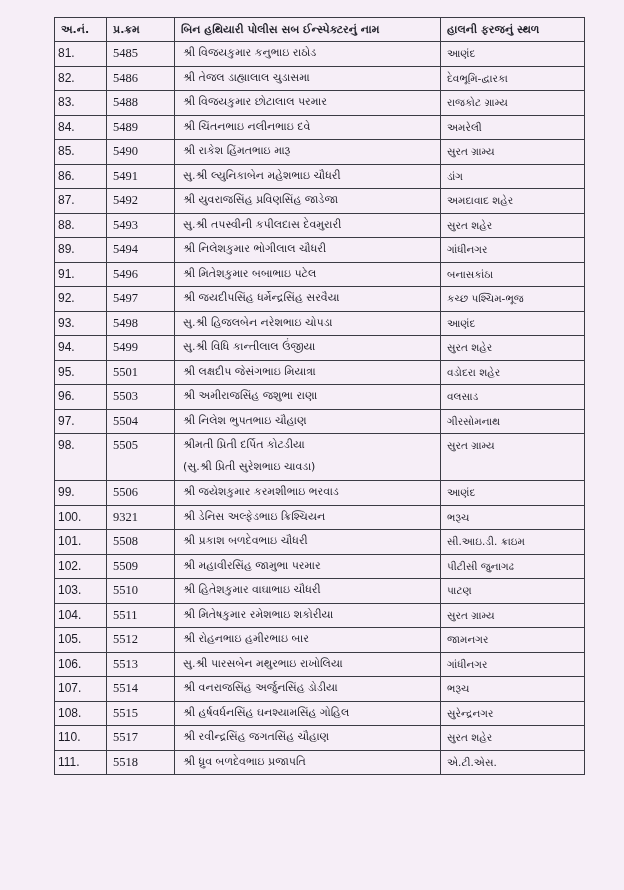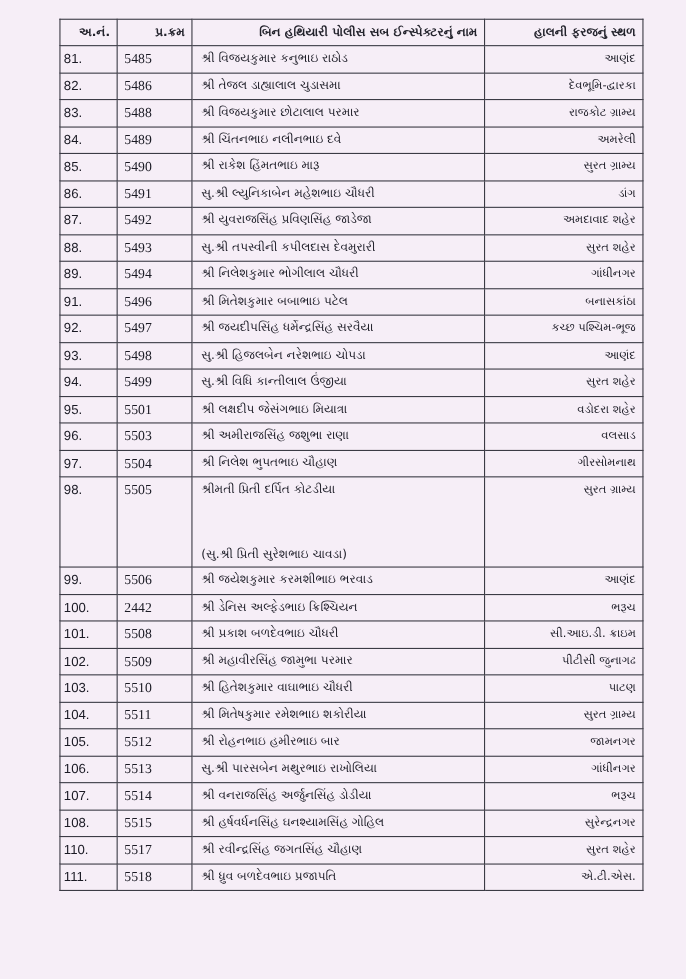--- a/index.html
+++ b/index.html
@@ -30,21 +30,21 @@
       border: 1.4px solid #3b3b45;
       padding: 0 6px;
       vertical-align: top;
       overflow: hidden;
       white-space: nowrap;
     }
     th {
       height: 23px;
       font-weight: bold;
       font-size: 11px;
-      text-align: right;
+      text-align: left;
       vertical-align: middle;
       color: #23232c;
     }
     td {
       height: 23.5px;
       font-size: 11px;
       line-height: 22px;
     }
     td.sr {
       font-family: Liberation Sans, sans-serif;
@@ -53,28 +53,28 @@
     }
     td.pk {
       font-family: "Liberation Serif", serif;
       font-size: 12.5px;
       text-align: left;
     }
     td.nm {
       padding-left: 8px;
     }
     td.pl {
-      text-align: right;
+      text-align: left;
       font-size: 10.5px;
     }
     .col-sr { width: 52px; }
     .col-pk { width: 68px; }
     .col-nm { width: 266px; }
     .col-pl { width: 144px; }
-    .line2 { display: block; margin-top: 37px; }
+    .line2 { display: block; }
     tr.tall td { height: 46px; }
   </style>
 </head>
 <body>
 
 <div class="sheet">
   <table>
     <colgroup>
       <col class="col-sr">
         <col class="col-pk">
@@ -193,21 +193,21 @@
           <td class="pl"><span>સુરત ગ્રામ્ય</span></td>
         </tr>
         <tr>
           <td class="sr"><span>99.</span></td>
           <td class="pk"><span>5506</span></td>
           <td class="nm"><span>શ્રી જયેશકુમાર કરમશીભાઇ ભરવાડ</span></td>
           <td class="pl"><span>આણંદ</span></td>
         </tr>
         <tr>
           <td class="sr"><span>100.</span></td>
-          <td class="pk"><span>2442</span></td>
+          <td class="pk"><span>9321</span></td>
           <td class="nm"><span>શ્રી ડેનિસ અલ્ફેડભાઇ ક્રિશ્ચિયન</span></td>
           <td class="pl"><span>ભરૂચ</span></td>
         </tr>
         <tr>
           <td class="sr"><span>101.</span></td>
           <td class="pk"><span>5508</span></td>
           <td class="nm"><span>શ્રી પ્રકાશ બળદેવભાઇ ચૌધરી</span></td>
           <td class="pl"><span>સી.આઇ.ડી. ક્રાઇમ</span></td>
         </tr>
         <tr>

